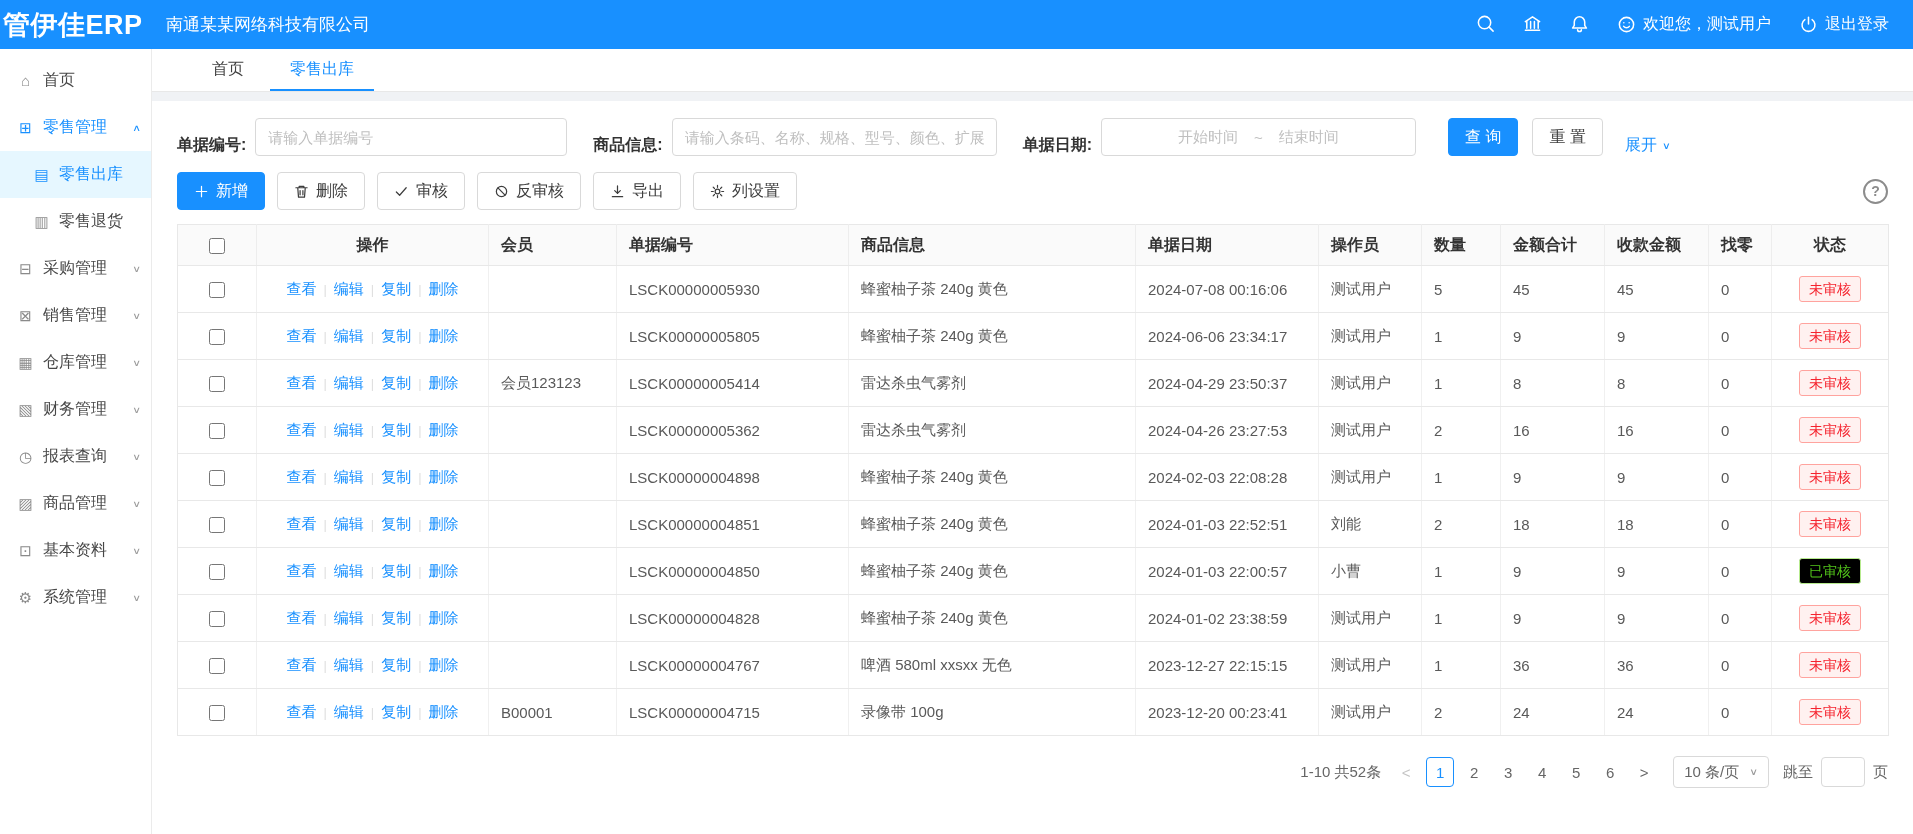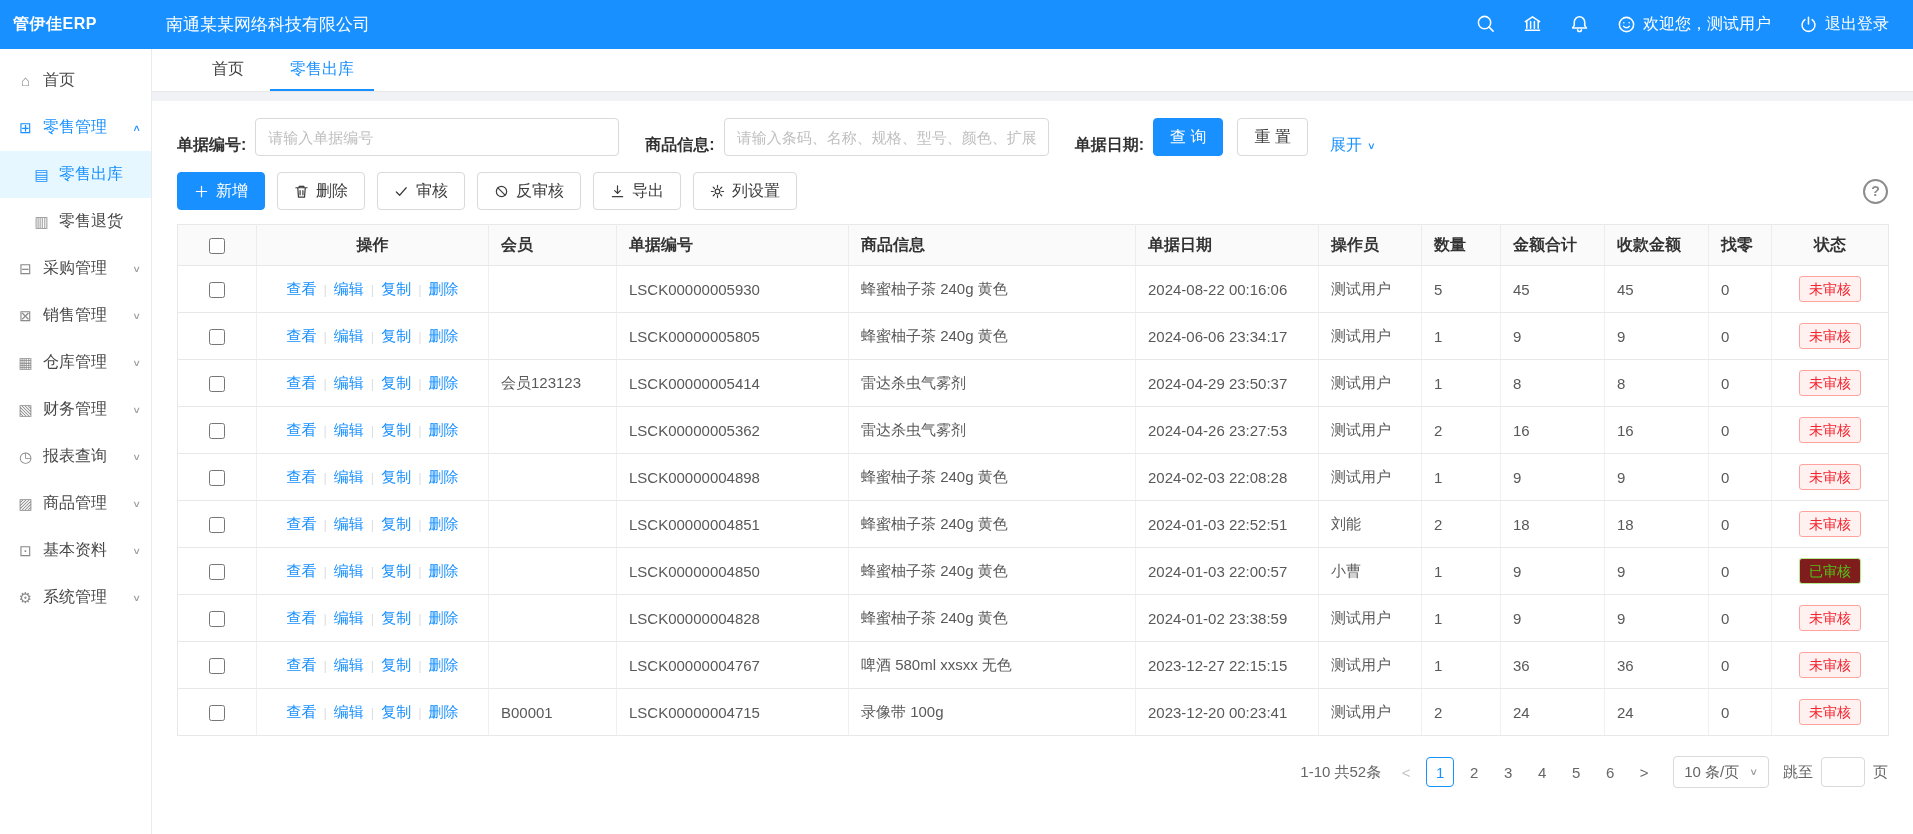--- a/index.html
+++ b/index.html
@@ -4,22 +4,22 @@
 <style>
   html,body{margin:0;padding:0}
   body{
     width:1913px;height:834px;position:relative;overflow:hidden;
     background:#fff;color:#333;
     font-family:"Liberation Sans","DejaVu Sans",sans-serif;font-size:16px;
   }
   
   .topbar{position:absolute;top:0;left:0;width:100%;height:49px;background:#1890ff;
     display:flex;align-items:center;color:#fff;box-sizing:border-box;z-index:20}
-  .logo{width:152px;min-width:152px;padding-left:13px;box-sizing:border-box;
-    font-size:16px;font-weight:bold;letter-spacing:.5px}
+  .logo{width:152px;min-width:152px;padding-left:3px;box-sizing:border-box;
+    font-size:27px;font-weight:bold;letter-spacing:.5px}
   .company{font-size:17px;margin-left:14px}
   .tb-right{margin-left:auto;display:flex;align-items:flex-start;gap:28px;padding-right:24px;font-size:16px}
   .tb-icon{display:flex;cursor:pointer}
   .tb-icon svg,.tb-user svg{width:19px;height:19px;stroke:#fff;fill:none;stroke-width:1.6;
     stroke-linecap:round;stroke-linejoin:round}
   .tb-user{display:flex;align-items:center;gap:7px;cursor:pointer;white-space:nowrap}
   
   .sidebar{position:absolute;top:49px;left:0;bottom:0;width:152px;background:#fff;
     border-right:1px solid #ebebeb;box-sizing:border-box;z-index:10}
   .side-menu{list-style:none;margin:0;padding:8px 0 0}
@@ -40,21 +40,21 @@
   .tab{display:flex;align-items:center;padding:0 20px;font-size:16px;color:#404040;
     border-bottom:2px solid transparent;cursor:pointer;box-sizing:border-box;white-space:nowrap}
   .tab.active{color:#1890ff;border-bottom-color:#1890ff}
   .gray-gap{height:9px;background:#f0f2f5}
   
   .filter-row{display:flex;align-items:flex-end;padding:17px 25px 0;white-space:nowrap}
   .f-label{font-weight:bold;font-size:16px;color:#333;margin-right:9px}
   .inp{height:38px;border:1px solid #d9d9d9;border-radius:4px;padding:0 12px;font-size:15px;
     color:#333;box-sizing:border-box;outline:none;font-family:inherit}
   .inp::placeholder{color:#bfbfbf}
-  .w-bill{width:364px;margin-right:26px}
+  .w-bill{width:312px;margin-right:26px}
   .w-goods{width:325px;margin-right:26px}
   .date-range{width:315px;height:38px;border:1px solid #d9d9d9;border-radius:4px;
     display:flex;align-items:center;justify-content:center;gap:16px;font-size:15px;color:#bfbfbf;
     box-sizing:border-box;margin-right:32px;cursor:text}
   .btn{height:38px;border:1px solid #d9d9d9;background:#fff;color:#3d3d3d;border-radius:4px;
     padding:0 16px;font-size:16px;display:inline-flex;align-items:center;gap:7px;cursor:pointer;
     font-family:inherit;white-space:nowrap;box-sizing:border-box}
   .btn-primary{background:#1890ff;border-color:#1890ff;color:#fff}
   .mr14{margin-right:14px}.mr22{margin-right:22px}
   .expand{color:#1890ff;font-size:16px;display:inline-flex;align-items:center;gap:5px;cursor:pointer}
@@ -75,21 +75,21 @@
     overflow:hidden;white-space:nowrap}
   td{height:47px;font-size:15px;color:#595959;padding:0 12px;border-bottom:1px solid #e8e8e8;
     border-right:1px solid #f0f0f0;box-sizing:border-box;overflow:hidden;text-overflow:ellipsis;white-space:nowrap}
   th:last-child,td:last-child{border-right:none}
   .c-center{text-align:center}
   .act{color:#1890ff;text-decoration:none;cursor:pointer}
   .act-sep{color:#e0e0e0;margin:0 7px;font-size:13px}
   input[type=checkbox]{width:16px;height:16px;margin:0;vertical-align:middle;cursor:pointer}
   .tag{display:inline-block;font-size:14px;line-height:1;padding:5px 9px;border-radius:3px;border:1px solid}
   .tag-danger{color:#f5222d;background:#fff1f0;border-color:#ffa39e}
-  .tag-success{color:#52c41a;background:#7f1d1d;border-color:#b7eb8f}
+  .tag-success{color:#52c41a;background:#000000;border-color:#b7eb8f}
   
   .pager{display:flex;align-items:center;justify-content:flex-end;padding:20px 25px 0;
     font-size:15px;color:#666}
   .pager-total{margin-right:8px;color:#666}
   .pg{min-width:28px;height:30px;display:inline-flex;align-items:center;justify-content:center;
     border-radius:4px;cursor:pointer;color:#666;border:1px solid transparent;box-sizing:border-box;
     margin:0 3px;padding:0 4px}
   .pg.arrow-prev{color:#c4c4c4}
   .pg.active{border-color:#1890ff;color:#1890ff;background:#fff}
   .size-select{height:30px;border:1px solid #d9d9d9;border-radius:4px;display:inline-flex;
@@ -215,20 +215,25 @@
       <div class="tab active">零售出库</div>
     </div>
   <div class="gray-gap"></div>
 
   <div class="filter-row">
     <span class="f-label">单据编号:</span>
     <input class="inp w-bill" placeholder="请输入单据编号" style="">
     <span class="f-label">商品信息:</span>
     <input class="inp w-goods" placeholder="请输入条码、名称、规格、型号、颜色、扩展..." style="">
     <span class="f-label">单据日期:</span>
+    <div class="date-range">
+      <span>开始时间</span>
+      <span>~</span>
+      <span>结束时间</span>
+    </div>
     <button class="btn btn-primary mr14">查 询</button>
     <button class="btn mr22">重 置</button>
     <span class="expand">
       <span>展开</span>
       <span class="chev">∨</span>
     </span>
   </div>
 
   <div class="toolbar" id="toolbar">
 
@@ -319,21 +324,21 @@
             <th class="c-center">状态</th>
           </tr>
       </thead>
       <tbody id="tbody">
           <tr>
             <td class="c-center"><input type="checkbox" style=""></td>
             <td class="c-center"><a class="act">查看</a><span class="act-sep">|</span><a class="act">编辑</a><span class="act-sep">|</span><a class="act">复制</a><span class="act-sep">|</span><a class="act">删除</a></td>
             <td></td>
             <td>LSCK00000005930</td>
             <td>蜂蜜柚子茶 240g 黄色</td>
-            <td>2024-08-22 00:16:06</td>
+            <td>2024-07-08 00:16:06</td>
             <td>测试用户</td>
             <td>5</td>
             <td>45</td>
             <td>45</td>
             <td>0</td>
             <td class="c-center"><span class="tag tag-danger">未审核</span></td>
           </tr>
           <tr>
             <td class="c-center"><input type="checkbox" style=""></td>
             <td class="c-center"><a class="act">查看</a><span class="act-sep">|</span><a class="act">编辑</a><span class="act-sep">|</span><a class="act">复制</a><span class="act-sep">|</span><a class="act">删除</a></td>

